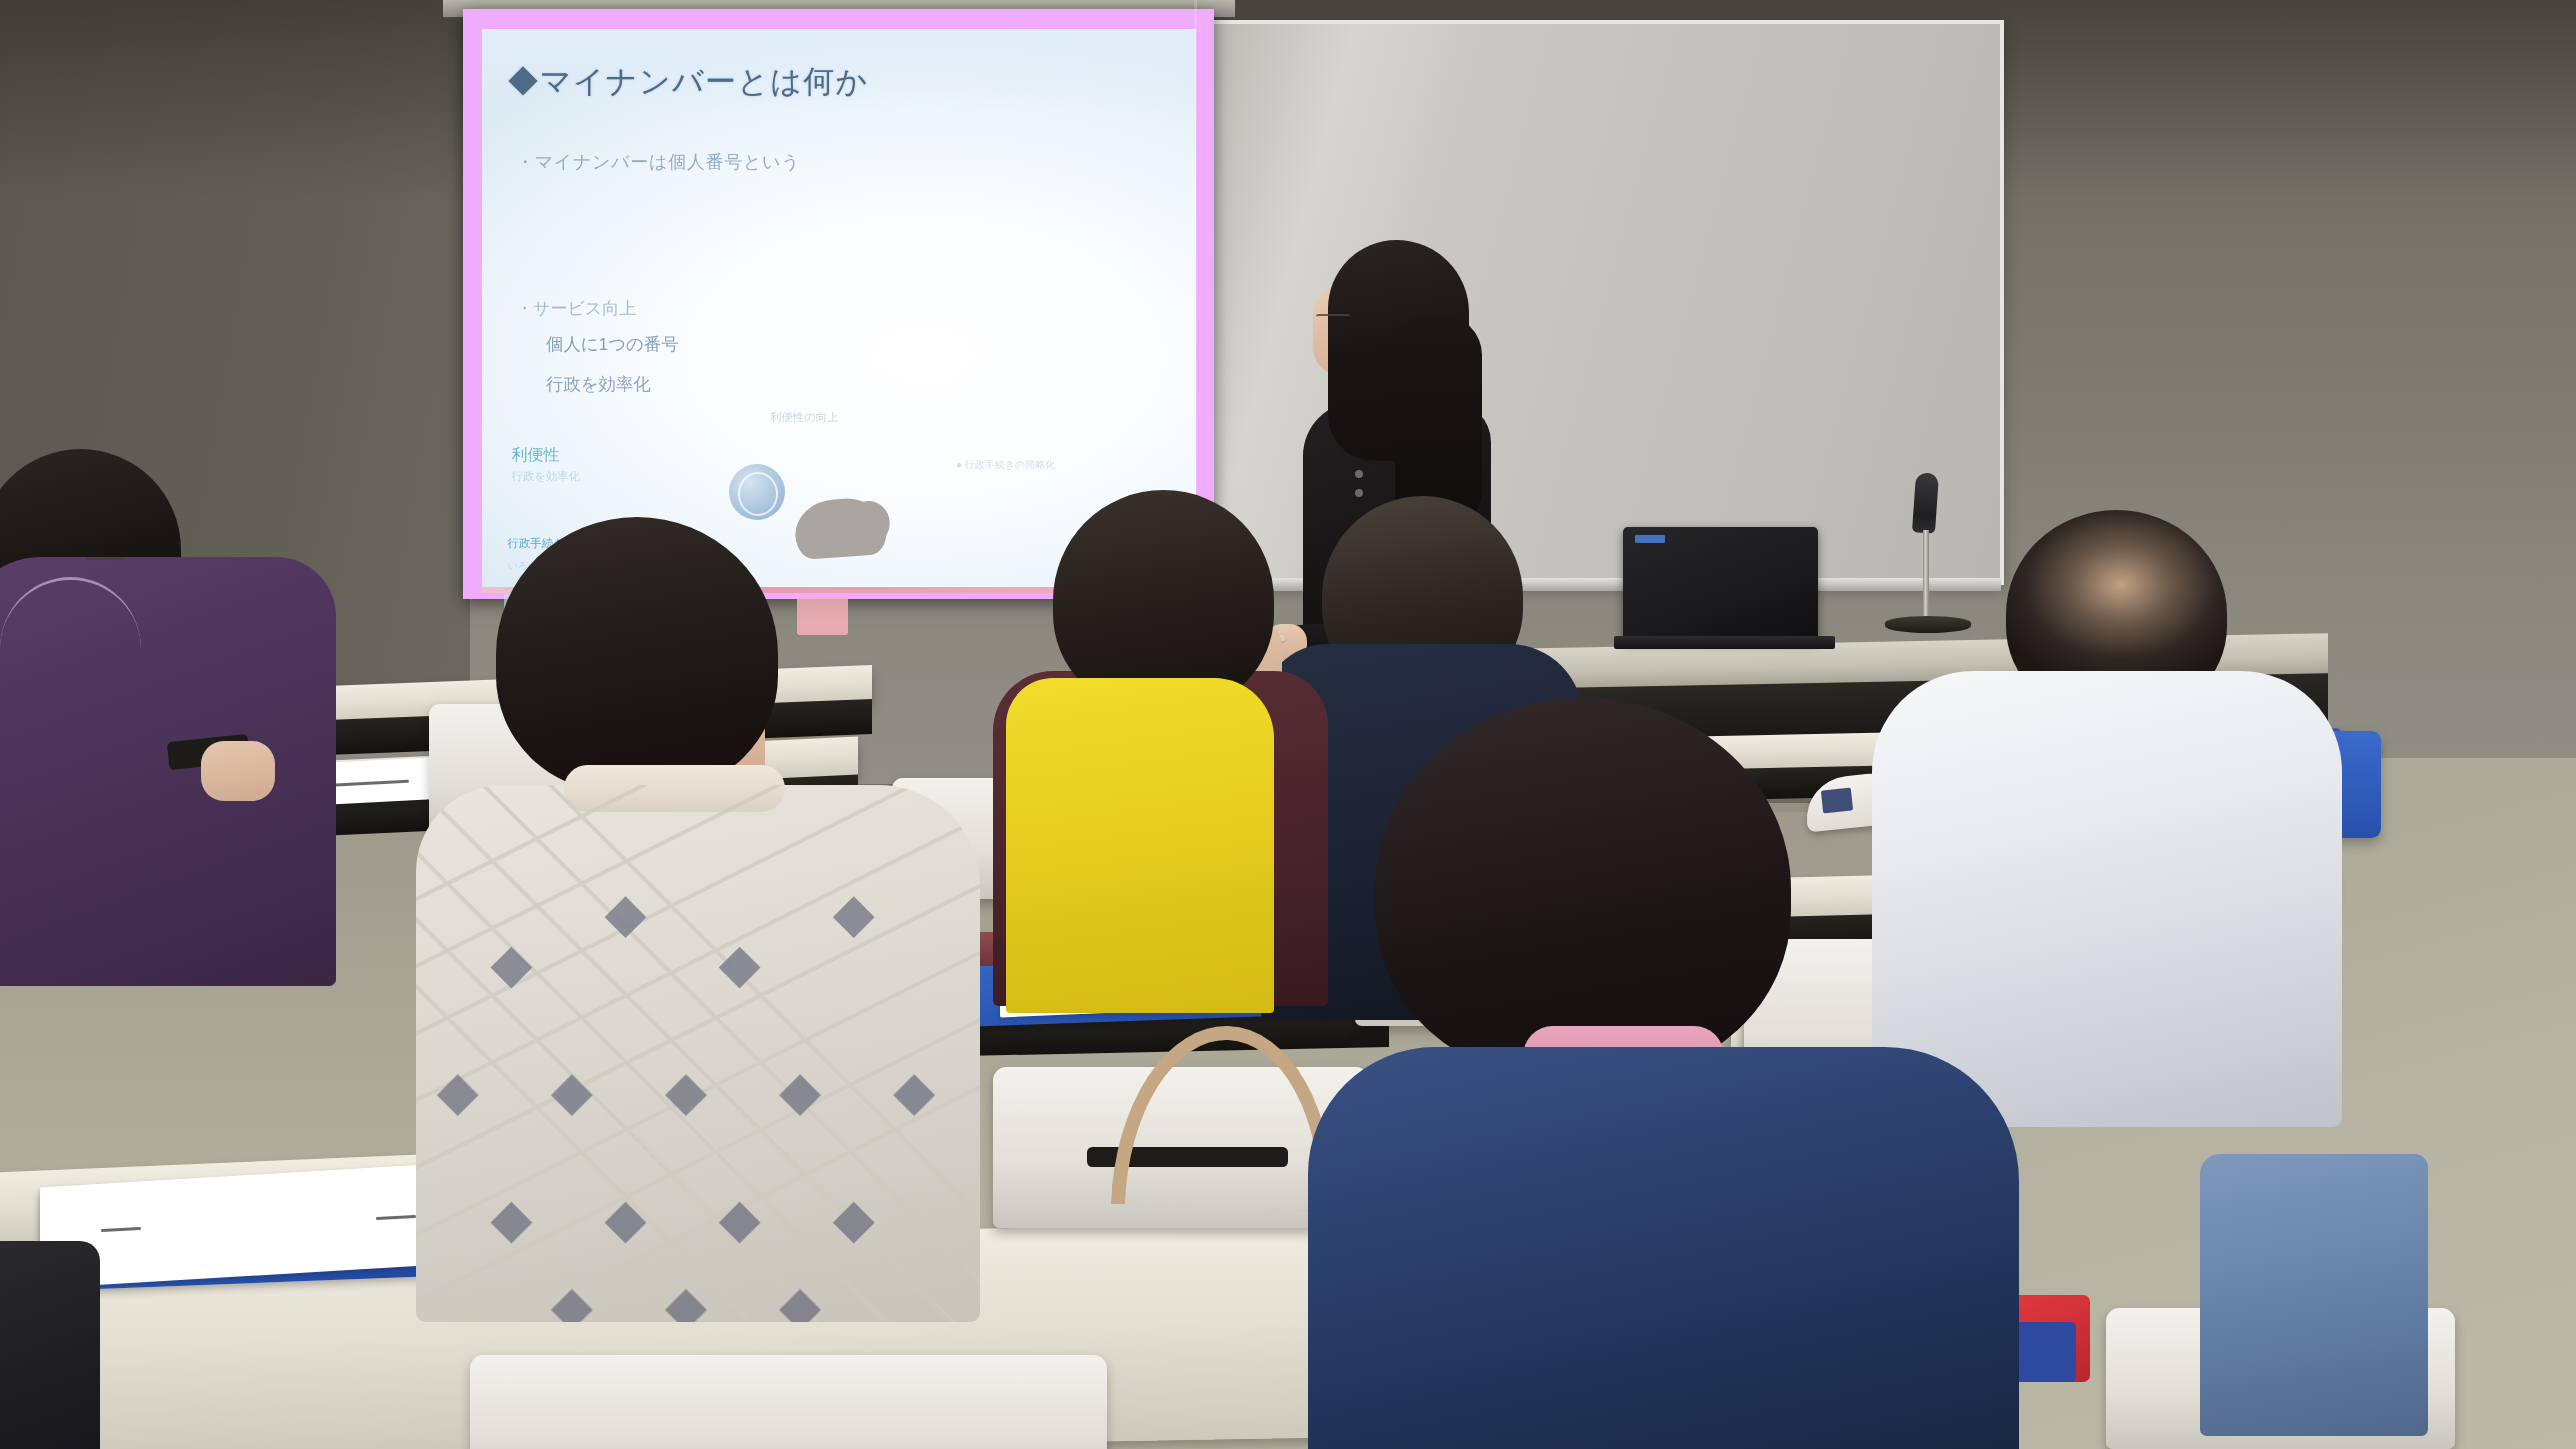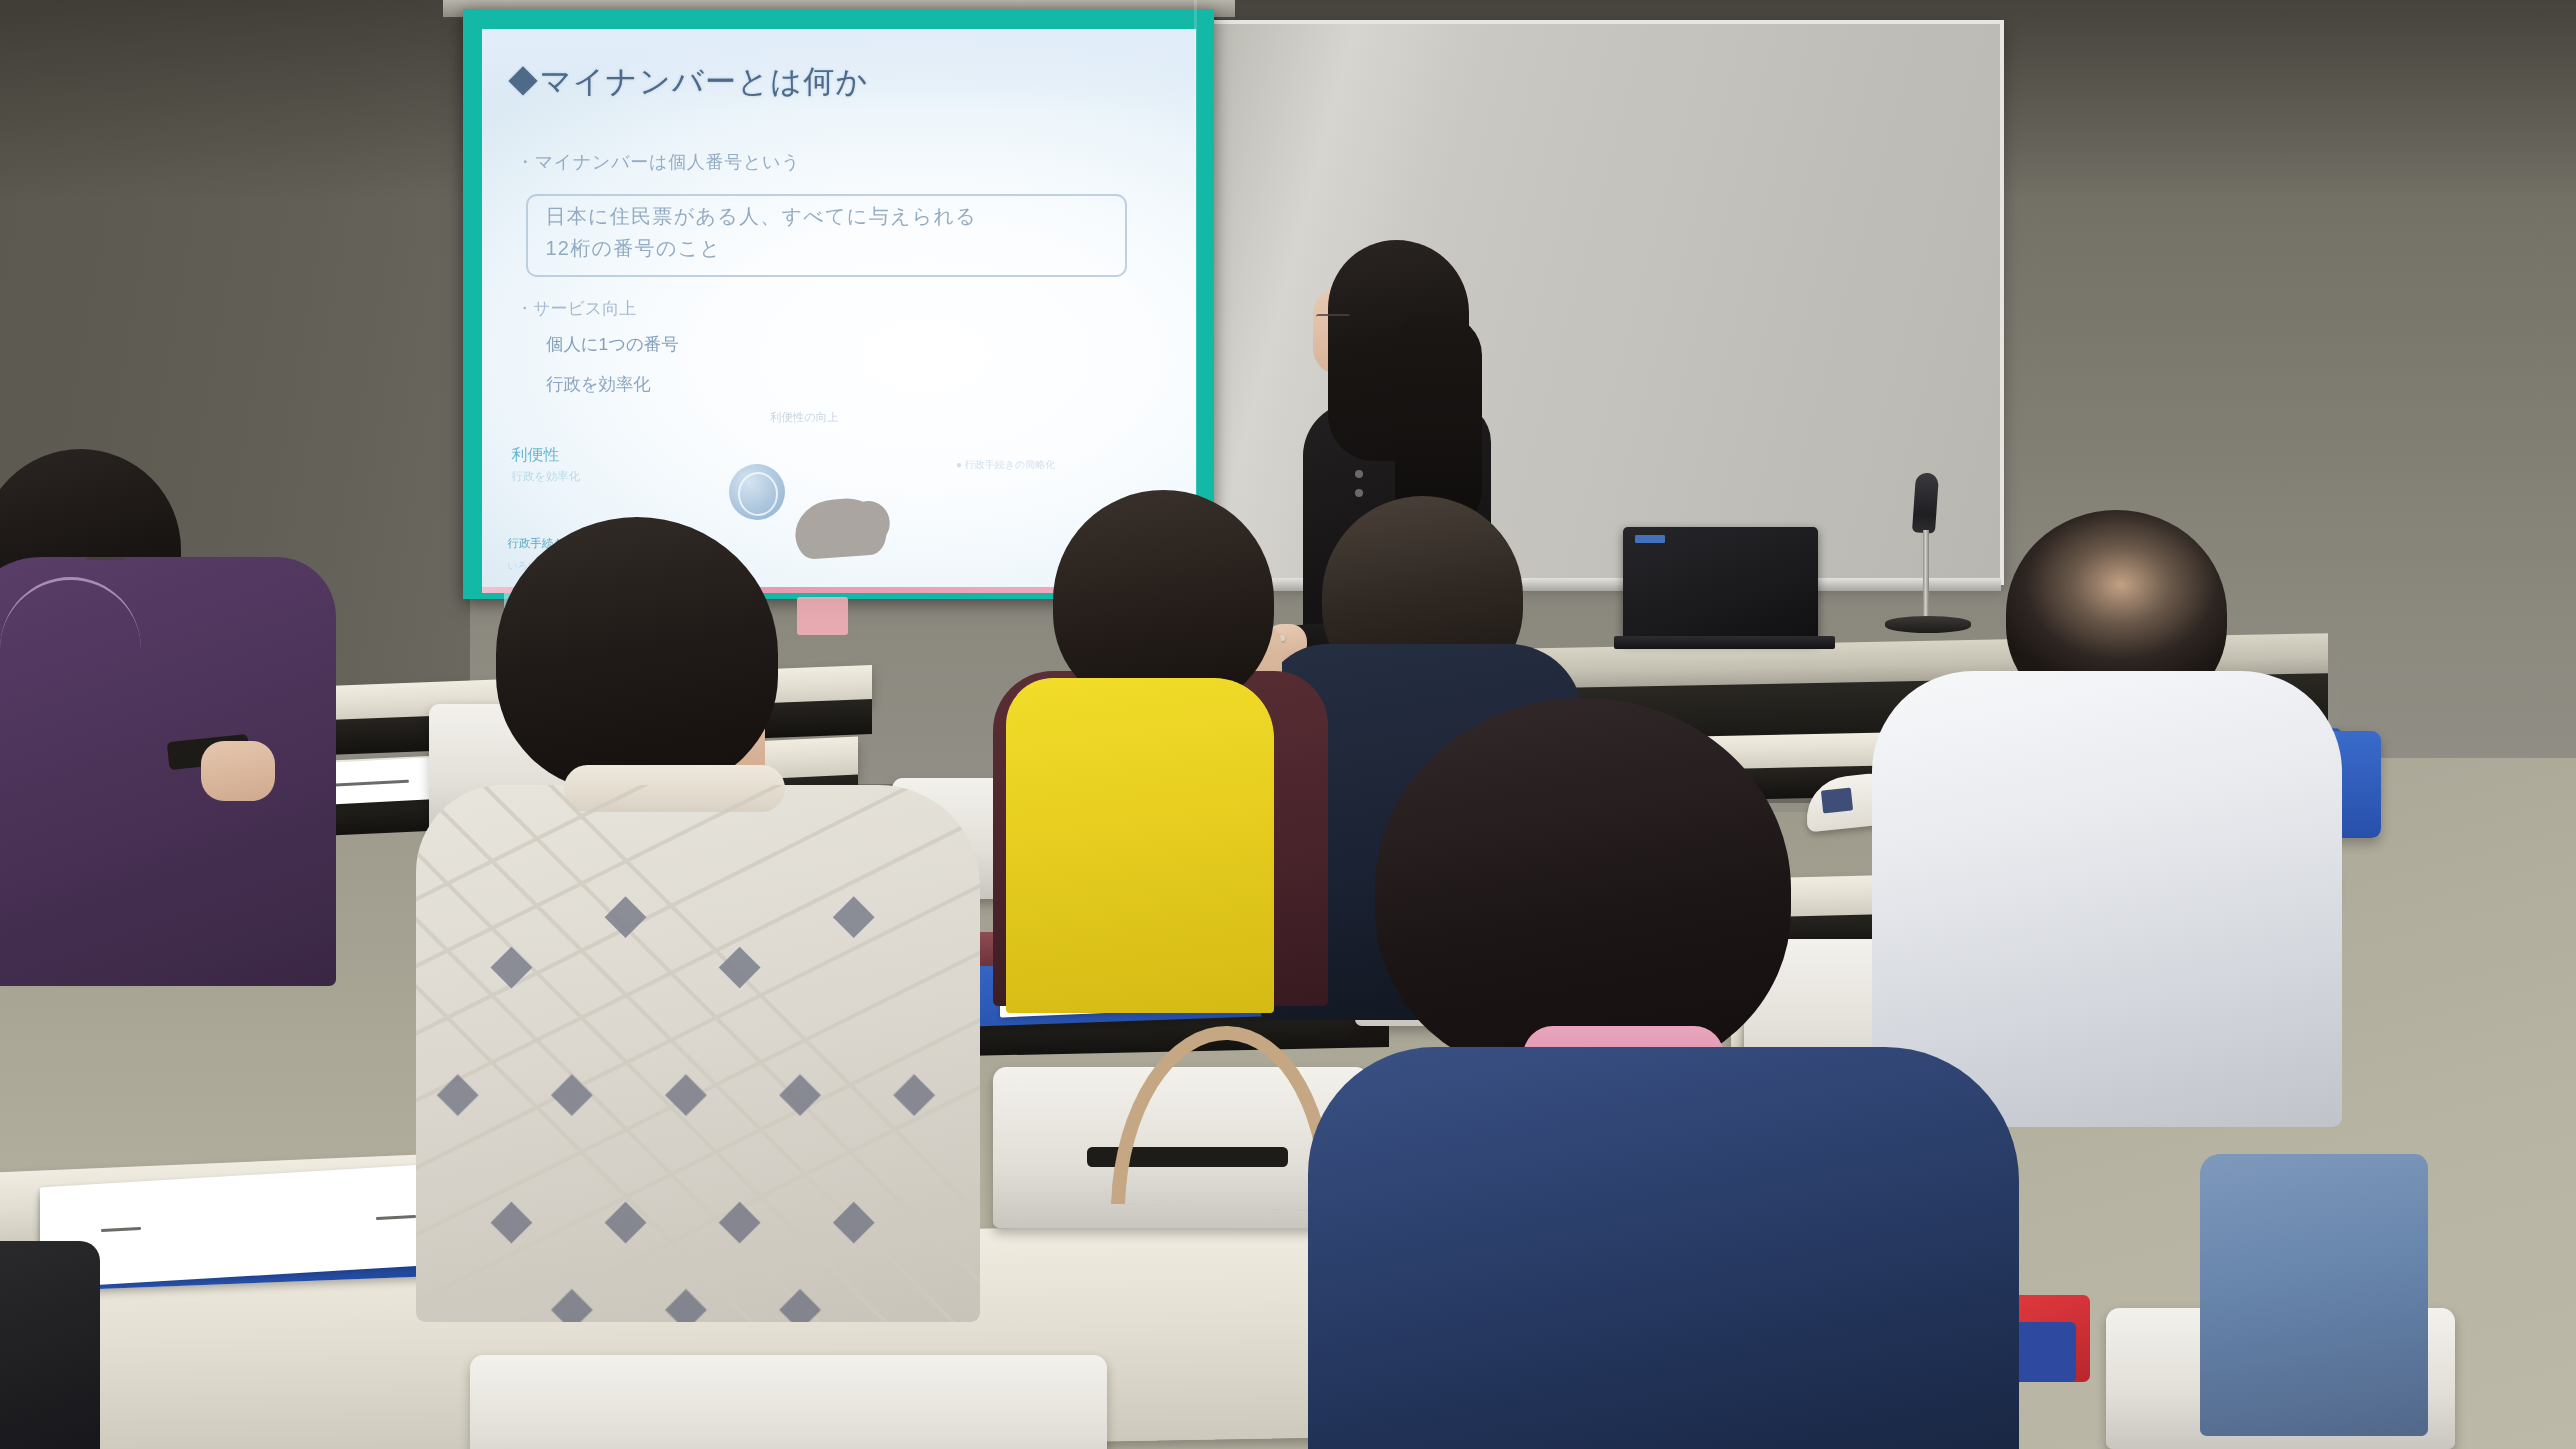--- a/index.html
+++ b/index.html
@@ -30,21 +30,21 @@
     background:linear-gradient(165deg,#a9a596 0%,#b7b3a2 55%,#bdb9a8 100%);
   }
   
   .screen-housing{
     position:absolute;left:443px;top:0px;width:792px;height:17.4px;
     background:linear-gradient(180deg,#b8b5ab,#8f8c83);
     border-bottom:2px solid #4a4840;
   }
   .screen-frame{
     position:absolute;left:463px;top:9.4px;width:751px;height:590px;
-    background:#14b8a6;
+    background:#f0abfc;
     box-shadow:0 4px 16px rgba(0,0,0,.5);
   }
   .screen-surface{
     position:absolute;left:19px;top:20px;width:714px;height:564px;
     background:
       radial-gradient(ellipse 95% 70% at 62% 58%, #ffffff 0%, #fbfdff 34%, #eef6fb 62%, #dceaf3 88%);
   }
   .screen-glow-top{
     position:absolute;left:0;top:0;width:100%;height:81px;
     background:linear-gradient(180deg,#e2edfa 0%,rgba(255,255,255,0) 100%);
@@ -339,24 +339,20 @@
   <div class="whiteboard"></div>
   <div class="whiteboard-tray"></div>
 
   <div class="screen-housing"></div>
   <div class="screen-frame">
     <div class="screen-surface">
       <div class="screen-glow-top"></div>
       <div class="slide">
         <div class="slide-title">◆マイナンバーとは何か</div>
         <div class="slide-bullet1">・マイナンバーは個人番号という</div>
-        <div class="slide-box">
-          <div class="slide-box-l1">日本に住民票がある人、すべてに与えられる</div>
-          <div class="slide-box-l2">12桁の番号のこと</div>
-        </div>
         <div class="slide-bullet2">・サービス向上</div>
         <div class="slide-sub1">個人に1つの番号</div>
         <div class="slide-sub2">行政を効率化</div>
         <div class="slide-center-note">利便性の向上</div>
         <div class="slide-tag-a">利便性</div>
         <div class="slide-tag-a-sub">行政を効率化</div>
         <div class="slide-tag-b">行政手続きの簡略化</div>
         <div class="slide-tag-b-sub">いろいろな場面で</div>
         <div class="slide-right-note">● 行政手続きの簡略化</div>
         <div class="glyph-globe"></div>

